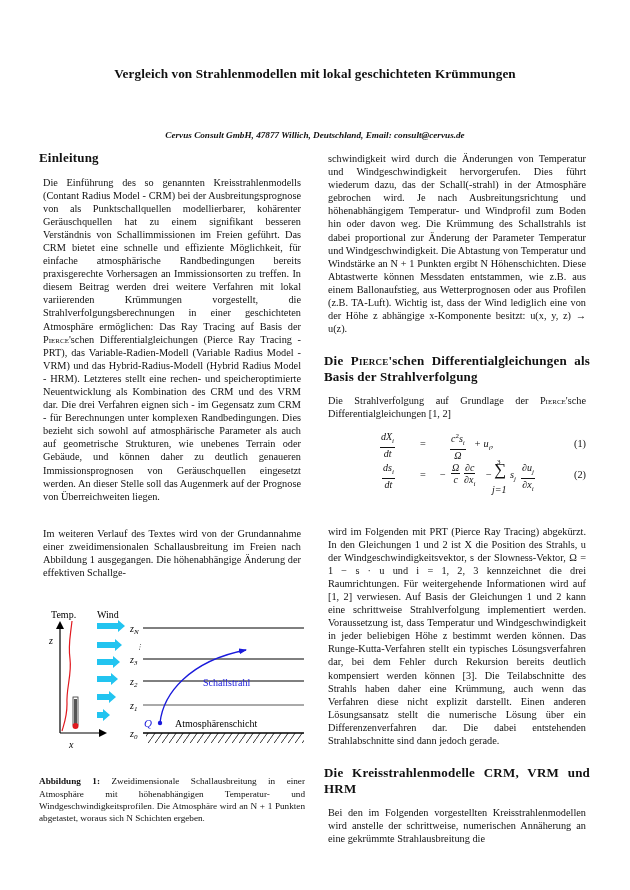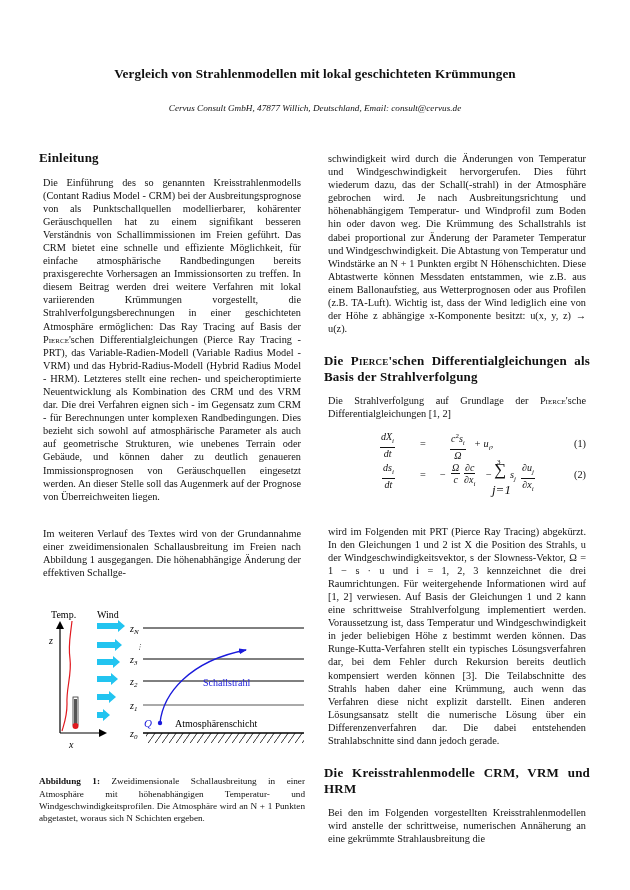--- a/index.html
+++ b/index.html
@@ -1,20 +1,20 @@
 <!DOCTYPE html>
 <html><head>
 <meta charset="utf-8">
 <style>
   html, body { margin:0; padding:0; background:#fff; }
   body { width:630px; height:890px; position:relative; overflow:hidden; font-family:"DejaVu Serif", "Liberation Serif", serif; color:#111; }
   .page { position:absolute; left:0; top:0; width:630px; height:890px; }
   .title { position:absolute; top:66px; left:0; width:630px; text-align:center; font-family:"Liberation Serif", serif; font-weight:bold; font-size:13.2px; letter-spacing:0.1px; }
   .authors { position:absolute; top:99px; left:0; width:630px; text-align:center; font-family:"Liberation Serif", serif; font-size:12.6px; }
-  .affil { position:absolute; top:103px; left:0; width:630px; text-align:center; font-family:"Liberation Serif", serif; font-style:italic; font-size:9.2px; }
+  .affil { position:absolute; top:130px; left:0; width:630px; text-align:center; font-family:"Liberation Serif", serif; font-style:italic; font-size:9.2px;font-weight:bold; }
   .col { position:absolute; width:266px; font-family:"Liberation Serif", serif; font-size:10.3px; line-height:13.1px; text-align:justify; }
   .col-left { left:39px; top:150px; }
   .col-right { left:324px; top:148px; }
   h2 { font-family:"Liberation Serif", serif; font-weight:bold; font-size:13px; line-height:15.5px; margin:0 0 10px 0; text-align:justify; text-align-last:left; letter-spacing:0.2px; }
   p { margin:4px; hyphens:manual; }
   .sc { font-variant:small-caps; }
   .gap { height:16px; }
   .figure { position:relative; width:266px; height:165px; margin-top:20px; }
   .caption { font-size:9.2px; line-height:12.2px; text-align:justify; margin-top:8px; }
   .caption b { font-weight:bold; }
@@ -134,21 +134,21 @@
             <div class="num">Ω</div>
             <div>c</div>
           </div>
         <div class="frac" style="left:140px;top:0">
             <div class="num">∂c</div>
             <div>∂x<sub style="font-size:7px">i</sub></div>
           </div>
         <div style="position:absolute;left:162px;top:6px;font-style:normal">−</div>
         <div style="position:absolute;left:173px;top:-6px;font-size:7px;font-style:normal">3</div>
         <div style="position:absolute;left:170px;top:1px;font-size:17px;font-style:normal">∑</div>
-        <div style="position:absolute;left:168px;top:21px;font-size:13px">j=1</div>
+        <div style="position:absolute;left:168px;top:21px;font-size:10px">j=1</div>
         <div style="position:absolute;left:186px;top:6px">s<sub style="font-size:7px">j</sub></div>
         <div class="frac" style="left:197px;top:0">
             <div class="num">∂u<sub style="font-size:7px">j</sub></div>
             <div>∂x<sub style="font-size:7px">i</sub></div>
           </div>
         <div class="eqnum" style="top:6px">(2)</div>
       </div>
     </div>
 
     <p>wird im Folgenden mit PRT (Pierce Ray Tracing) abgekürzt. In den Gleichungen 1 und 2 ist X die Position des Strahls, u der Windgeschwindigkeitsvektor, s der Slowness-Vektor, Ω = 1 − s · u und i = 1, 2, 3 kennzeichnet die drei Raumrichtungen. Für weitergehende Informationen wird auf [1, 2] verwiesen. Auf Basis der Gleichungen 1 und 2 kann eine schrittweise Strahlverfolgung implementiert werden. Voraussetzung ist, dass Temperatur und Windgeschwindigkeit in jeder beliebigen Höhe z bestimmt werden können. Das Runge-Kutta-Verfahren stellt ein typisches Lösungsverfahren dar, bei dem Fehler durch Rekursion bereits deutlich kompensiert werden können [3]. Die Teilabschnitte des Strahls haben daher eine Krümmung, auch wenn das Verfahren diese nicht explizit darstellt. Einen anderen Lösungsansatz stellt die numerische Lösung über ein Differenzenverfahren dar. Die dabei entstehenden Strahlabschnitte sind dann jedoch gerade.</p>

